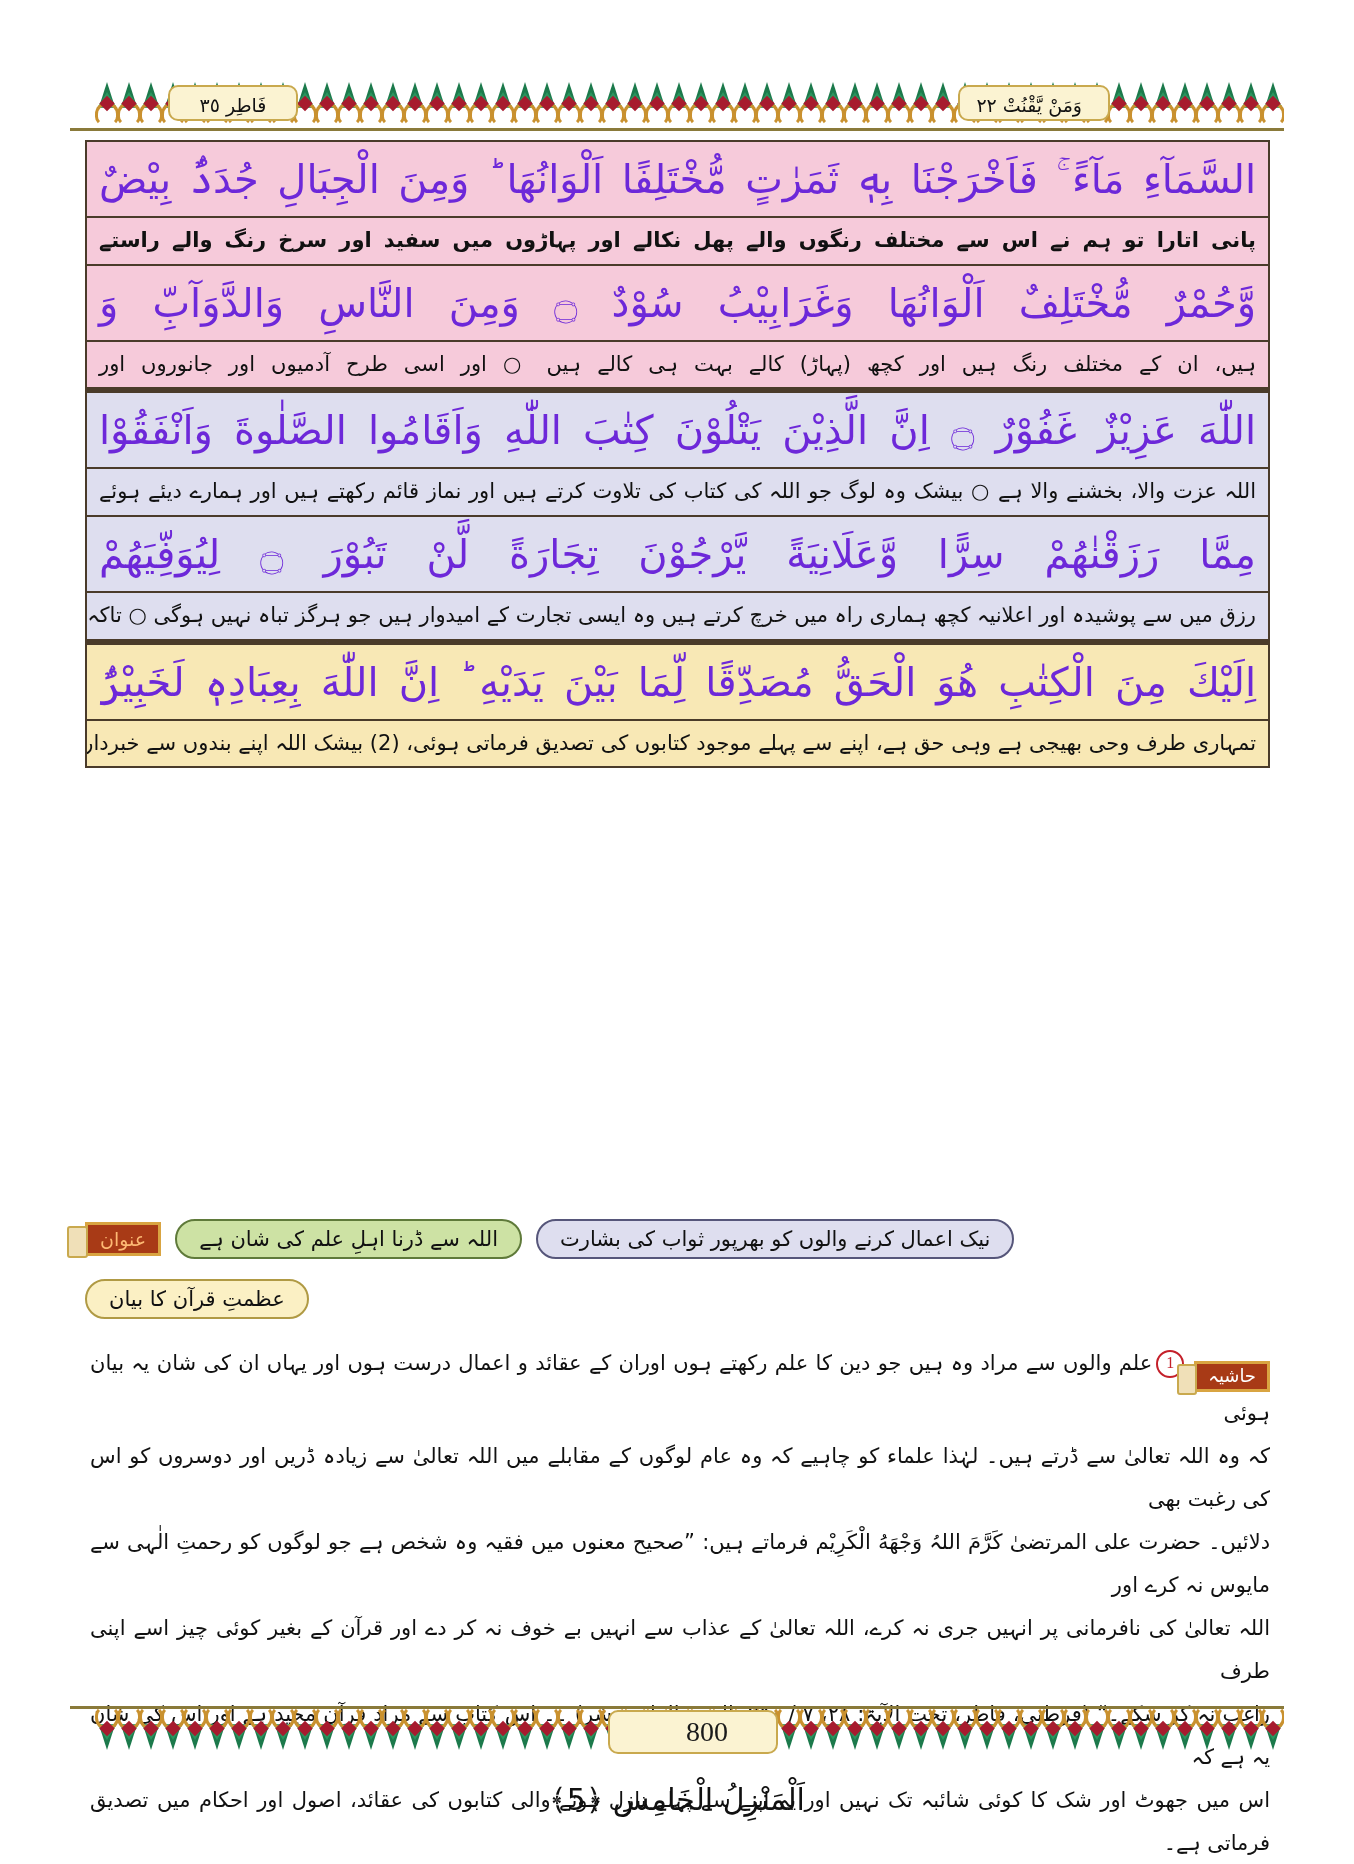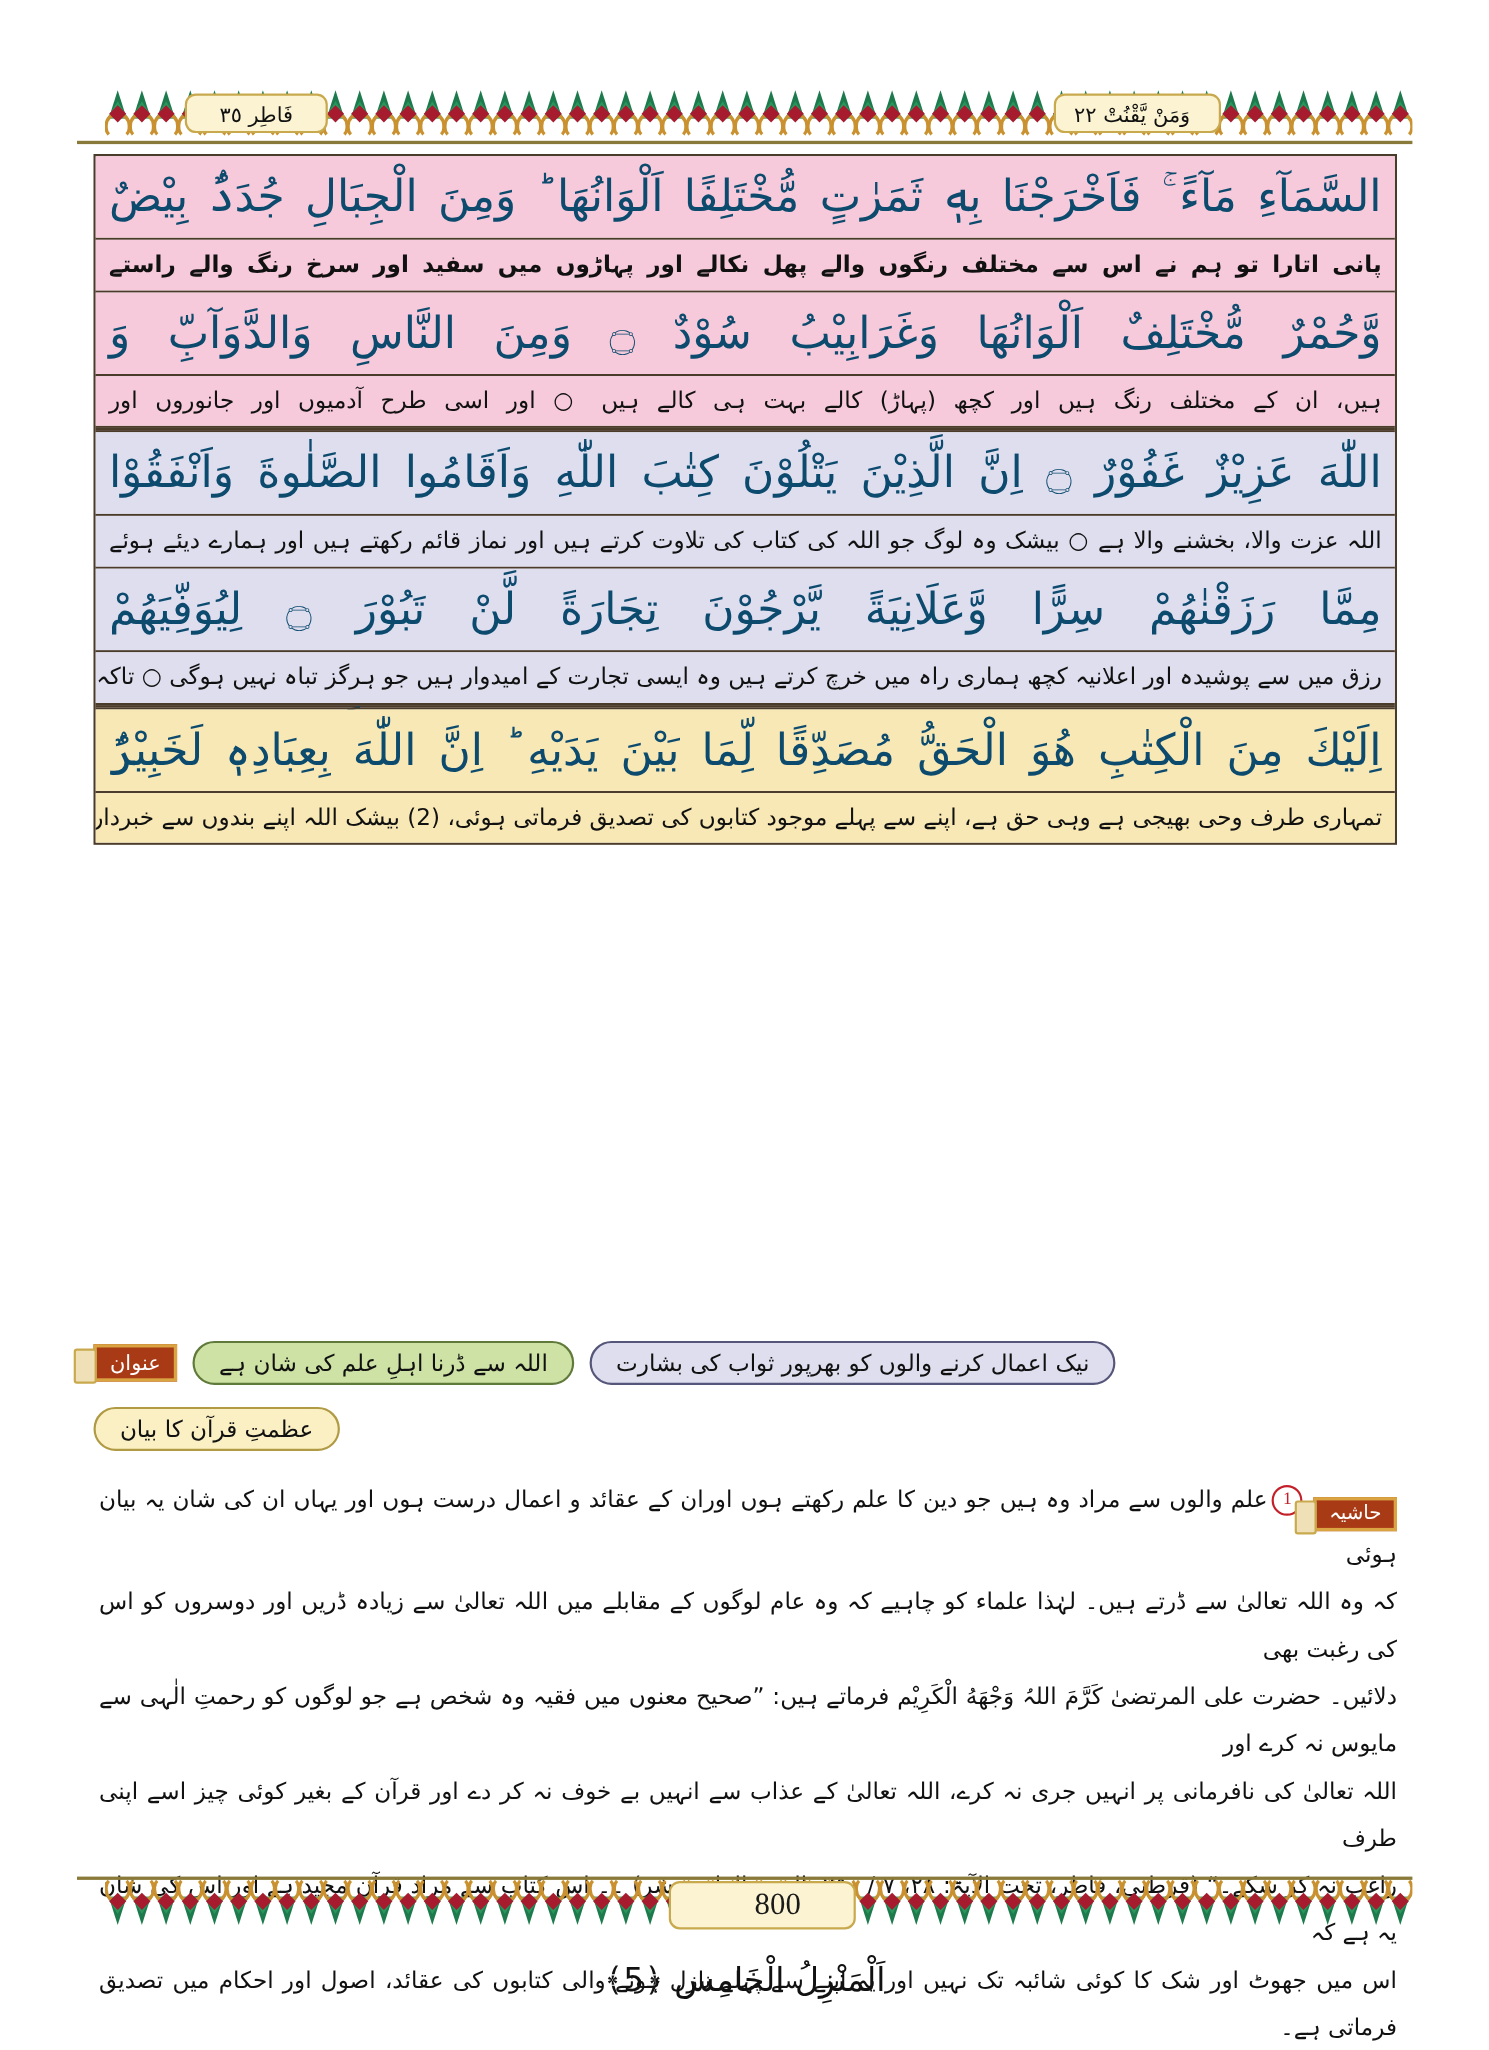--- a/index.html
+++ b/index.html
@@ -139,21 +139,21 @@
   .row:last-child{ border-bottom:none; }
 
   .ar{
     font-family:"DejaVu Sans", sans-serif;
     font-size:40px;
     line-height:1.55;
     direction:rtl;
     text-align:justify;
     text-align-last:justify;
     padding:6px 12px;
-    color:#0c4a6e;
+    color:#6d28d9;
     box-sizing:border-box;
     width:100%;
     white-space:nowrap;
     overflow:hidden;
   }
   .ur{
     font-family:"DejaVu Sans", sans-serif;
     font-size:21px;
     line-height:1.7;
     direction:rtl;
@@ -190,21 +190,21 @@
   }
   .topic-strip.line1{ top:1216px; height:46px; }
   .topic-strip.line2{ top:1276px; height:46px; justify-content:flex-start; padding-right:262px; box-sizing:border-box;}
 
   .badge-unwan{
     display:inline-flex;
     align-items:center;
     justify-content:center;
     background:#a83a16;
     border:3px solid #d9a441;
-    color:#ffffff;
+    color:#fdba74;
     font-family:"DejaVu Sans", sans-serif;
     font-size:19px;
     padding:3px 12px;
     height:34px;
     box-sizing:border-box;
     position:relative;
   }
   .badge-unwan::before{
     content:"";
     position:absolute; left:-21px; top:1px;

